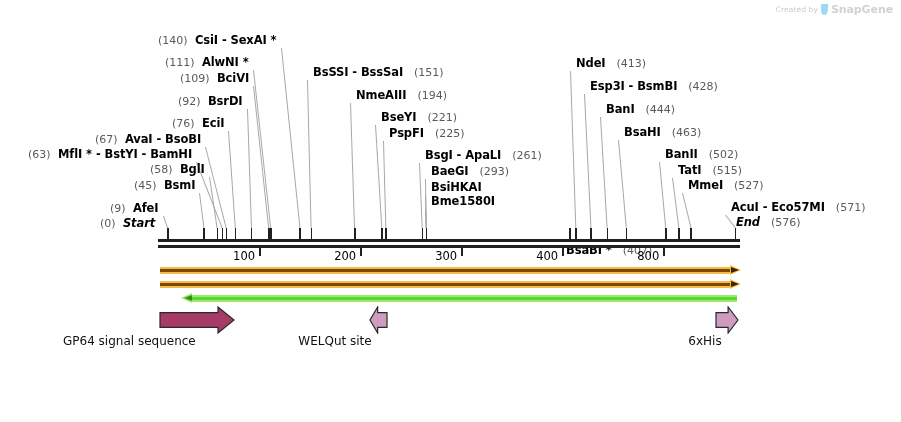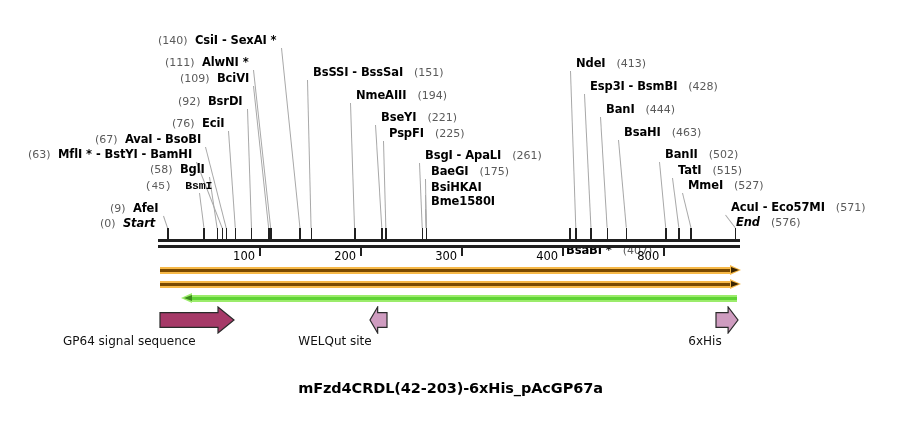--- a/index.html
+++ b/index.html
@@ -195,20 +195,25 @@
     font-size: 11.5px;
     color: #303030;
     font-family: "DejaVu Sans", sans-serif;
   }
 </style>
 </head>
 <body>
 
 <div id="map">
 
+  <div class="watermark">
+    <span class="wm-created">Created by</span>
+    <span class="wm-mark"></span>
+    <span class="wm-name">SnapGene</span>
+  </div>
 
   <div id="leaders">
       <div class="leader" style="left: 281px; top: 48px; height: 180.944px; transform: rotate(-5.855deg);"></div>
       <div class="leader" style="left: 253px; top: 70px; height: 158.929px; transform: rotate(-6.19712deg);"></div>
       <div class="leader" style="left: 253px; top: 86px; height: 142.804px; transform: rotate(-6.08404deg);"></div>
       <div class="leader" style="left: 247px; top: 109px; height: 119.066px; transform: rotate(-1.90514deg);"></div>
       <div class="leader" style="left: 228px; top: 131px; height: 97.2375px; transform: rotate(-4.00515deg);"></div>
       <div class="leader" style="left: 205px; top: 147px; height: 83.6027px; transform: rotate(-14.3341deg);"></div>
       <div class="leader" style="left: 196px; top: 162px; height: 70.8113px; transform: rotate(-21.2427deg);"></div>
       <div class="leader" style="left: 209px; top: 177px; height: 51.5638px; transform: rotate(-8.4804deg);"></div>
@@ -233,29 +238,29 @@
     </div>
   <div id="enzymes">
       <div class="enz" style="left: 158px; top: 34px;"><span class="pos">(140)</span>&nbsp;&nbsp;<span class="name">CsiI  -  SexAI *</span></div>
       <div class="enz" style="left: 165px; top: 56px;"><span class="pos">(111)</span>&nbsp;&nbsp;<span class="name">AlwNI *</span></div>
       <div class="enz" style="left: 180px; top: 72px;"><span class="pos">(109)</span>&nbsp;&nbsp;<span class="name">BciVI</span></div>
       <div class="enz" style="left: 178px; top: 95px; text-align: right;"><span class="pos">(92)</span>&nbsp;&nbsp;<span class="name">BsrDI</span></div>
       <div class="enz" style="left: 172px; top: 117px;"><span class="pos">(76)</span>&nbsp;&nbsp;<span class="name">EciI</span></div>
       <div class="enz" style="left: 95px; top: 133px;"><span class="pos">(67)</span>&nbsp;&nbsp;<span class="name">AvaI  -  BsoBI</span></div>
       <div class="enz" style="left: 28px; top: 148px;"><span class="pos">(63)</span>&nbsp;&nbsp;<span class="name">MflI *  -  BstYI  -  BamHI</span></div>
       <div class="enz" style="left: 150px; top: 163px;"><span class="pos">(58)</span>&nbsp;&nbsp;<span class="name">BglI</span></div>
-      <div class="enz" style="left: 145px; top: 179px; font-family: Liberation Mono, monospace;"><span class="pos">(45)</span>&nbsp;&nbsp;<span class="name">BsmI</span></div>
+      <div class="enz" style="left: 134px; top: 179px;"><span class="pos">(45)</span>&nbsp;&nbsp;<span class="name">BsmI</span></div>
       <div class="enz" style="left: 110px; top: 202px;"><span class="pos">(9)</span>&nbsp;&nbsp;<span class="name">AfeI</span></div>
       <div class="enz ital" style="left: 100px; top: 217px;"><span class="pos">(0)</span>&nbsp;&nbsp;<span class="name">Start</span></div>
       <div class="enz" style="left: 313px; top: 66px;"><span class="name">BsSSI  -  BssSaI</span>&nbsp;&nbsp;&nbsp;<span class="pos">(151)</span></div>
       <div class="enz" style="left: 356px; top: 89px;"><span class="name">NmeAIII</span>&nbsp;&nbsp;&nbsp;<span class="pos">(194)</span></div>
       <div class="enz" style="left: 381px; top: 111px;"><span class="name">BseYI</span>&nbsp;&nbsp;&nbsp;<span class="pos">(221)</span></div>
       <div class="enz" style="left: 389px; top: 127px;"><span class="name">PspFI</span>&nbsp;&nbsp;&nbsp;<span class="pos">(225)</span></div>
       <div class="enz" style="left: 425px; top: 149px;"><span class="name">BsgI  -  ApaLI</span>&nbsp;&nbsp;&nbsp;<span class="pos">(261)</span></div>
-      <div class="enz" style="left: 431px; top: 165px;"><span class="name">BaeGI</span>&nbsp;&nbsp;&nbsp;<span class="pos">(175)</span></div>
+      <div class="enz" style="left: 431px; top: 165px;"><span class="name">BaeGI</span>&nbsp;&nbsp;&nbsp;<span class="pos">(293)</span></div>
       <div class="enz" style="left: 431px; top: 181px;"><span class="name">BsiHKAI</span></div>
       <div class="enz" style="left: 431px; top: 195px;"><span class="name">Bme1580I</span></div>
       <div class="enz" style="left: 576px; top: 57px;"><span class="name">NdeI</span>&nbsp;&nbsp;&nbsp;<span class="pos">(413)</span></div>
       <div class="enz" style="left: 590px; top: 80px;"><span class="name">Esp3I  -  BsmBI</span>&nbsp;&nbsp;&nbsp;<span class="pos">(428)</span></div>
       <div class="enz" style="left: 606px; top: 103px;"><span class="name">BanI</span>&nbsp;&nbsp;&nbsp;<span class="pos">(444)</span></div>
       <div class="enz" style="left: 624px; top: 126px;"><span class="name">BsaHI</span>&nbsp;&nbsp;&nbsp;<span class="pos">(463)</span></div>
       <div class="enz" style="left: 665px; top: 148px;"><span class="name">BanII</span>&nbsp;&nbsp;&nbsp;<span class="pos">(502)</span></div>
       <div class="enz" style="left: 678px; top: 164px;"><span class="name">TatI</span>&nbsp;&nbsp;&nbsp;<span class="pos">(515)</span></div>
       <div class="enz" style="left: 688px; top: 179px;"><span class="name">MmeI</span>&nbsp;&nbsp;&nbsp;<span class="pos">(527)</span></div>
       <div class="enz" style="left: 731px; top: 201px;"><span class="name">AcuI  -  Eco57MI</span>&nbsp;&nbsp;&nbsp;<span class="pos">(571)</span></div>
@@ -337,15 +342,14 @@
       </div>
       <div class="feat-label" style="left: 275px; top: 334px; width: 120px;">WELQut site</div>
       <div class="feature" style="left: 715px; top: 306px;">
         <svg width="24" height="28" viewBox="-1 -1 24 28">
           <polygon points="0,5.72 12.1,5.72 12.1,0 22,13 12.1,26 12.1,20.28 0,20.28" fill="#cf9cc0" stroke="#2a2a2a" stroke-width="1.2"></polygon>
         </svg>
       </div>
       <div class="feat-label" style="left: 645px; top: 334px; width: 120px;">6xHis</div>
     </div>
 
-  <div class="title" style="top:380px;">mFzd4CRDL(42-203)-6xHis_pAcGP67a</div>
 
 </div>
 
 </body></html>

